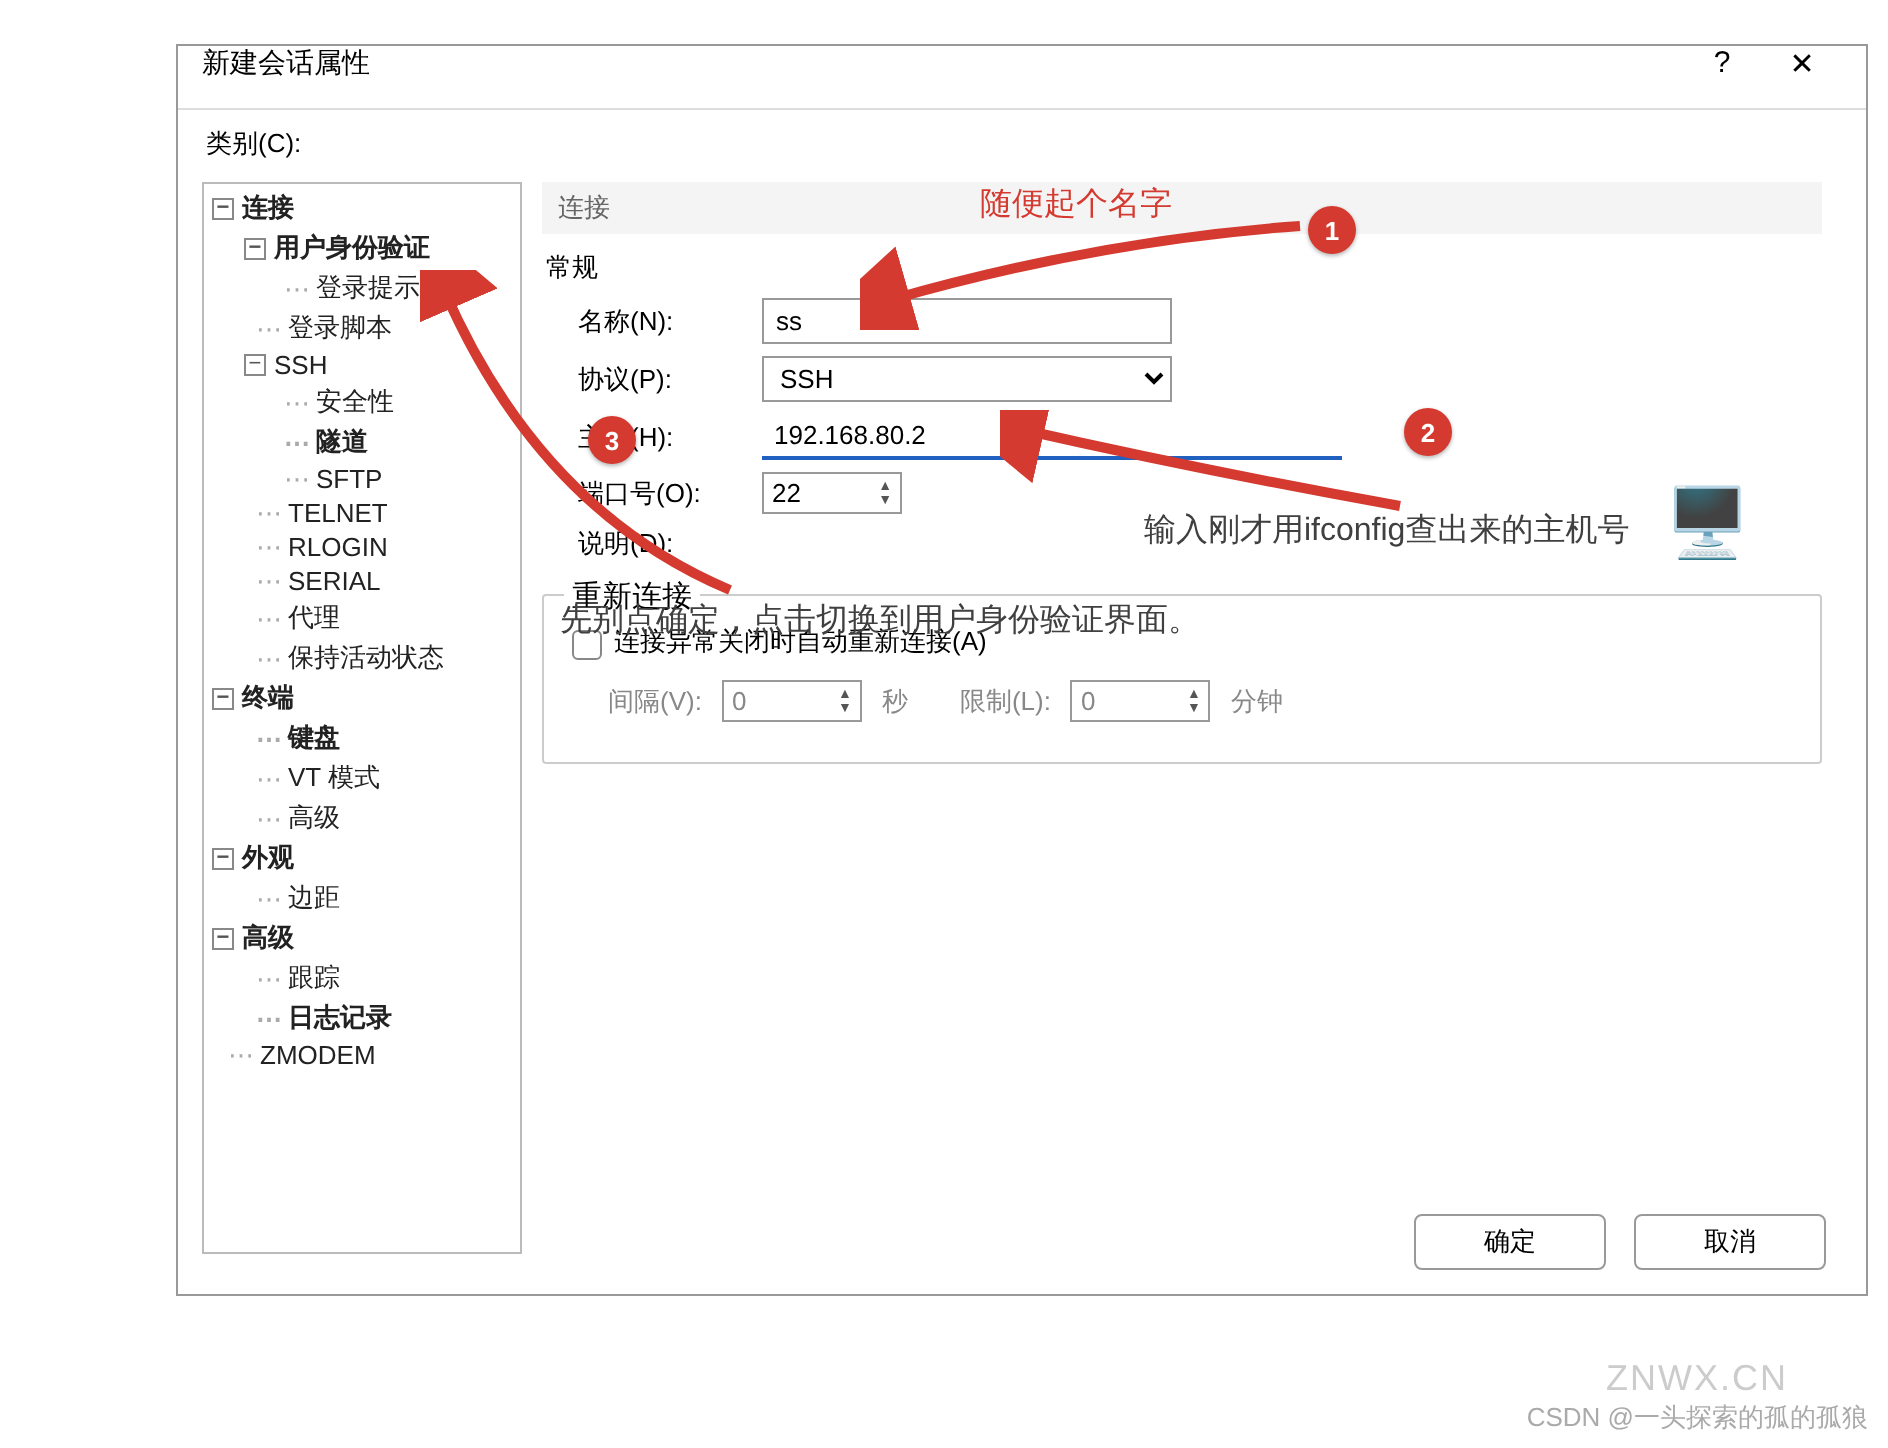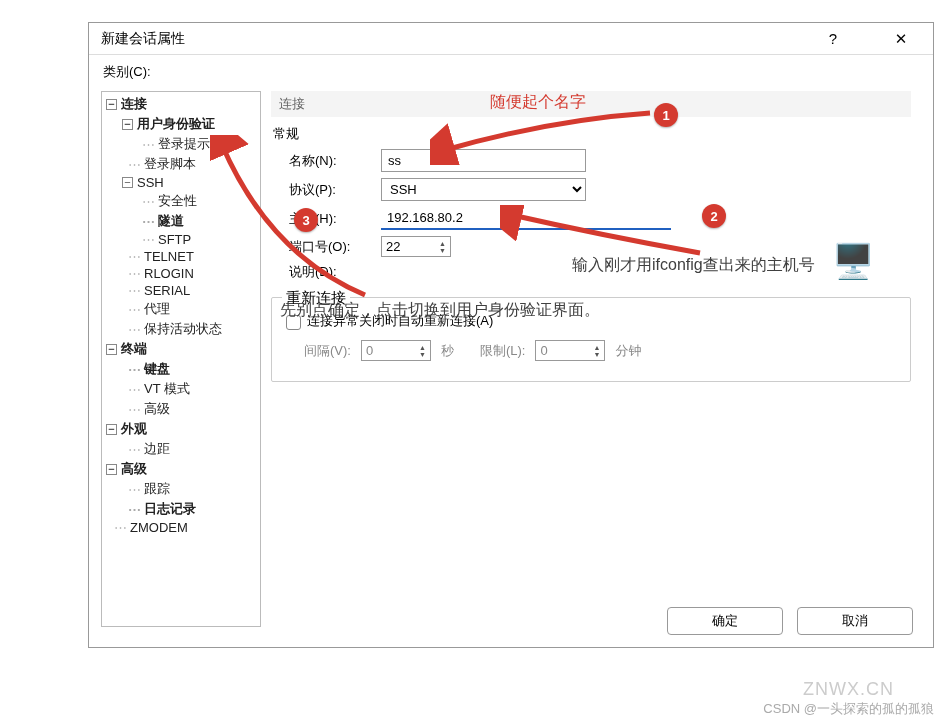--- a/index.html
+++ b/index.html
@@ -1,18 +1,18 @@
 <!DOCTYPE html>
 <html><head>
 <meta charset="utf-8">
 <style>
 * { box-sizing: border-box; margin: 0; padding: 0; }
 body { font-family: "Microsoft YaHei", sans-serif; font-size: 13px; background: #fff; width: 944px; height: 724px; position: relative; }
 .dialog { position: absolute; left: 88px; top: 22px; width: 846px; height: 626px; border: 1px solid #999; background: #fff; }
-.titlebar { height: 32px; display: flex; align-items: center; padding: 0 12px; border-bottom: 1px solid #ddd; gap: 28px; }
+.titlebar { height: 32px; display: flex; align-items: flex-start; padding: 0 12px; border-bottom: 1px solid #ddd; }
 .title { flex: 1; font-size: 14px; }
 .tbtn { width: 40px; text-align: center; font-size: 15px; cursor: pointer; }
 .content { display: flex; height: calc(100% - 80px); padding: 8px 12px 0 12px; }
 .cat-label { padding: 8px 14px 2px 14px; font-size: 13px; }
 .tree { width: 160px; border: 1px solid #bbb; background: #fff; overflow: auto; padding: 2px 0; }
 .node { white-space: nowrap; padding: 1px 4px; font-size: 13px; color: #222; cursor: default; display: flex; align-items: center; }
 .node .tog { display: inline-block; width: 11px; height: 11px; border: 1px solid #888; text-align: center; line-height: 9px; font-size: 11px; margin-right: 4px; color: #555; }
 .node .dash { color: #aaa; margin-right: 3px; }
 .node.bold { font-weight: 700; }
 .pane { flex: 1; padding: 0 10px; position: relative; }
@@ -25,21 +25,21 @@
 .sel { width: 205px; border: 1px solid #999; padding: 2px 4px; font-size: 13px; background: #fff; }
 .host { width: 290px; border: none; border-bottom: 2px solid #2060c0; padding: 3px 6px; font-size: 13px; outline: none; }
 .spin { width: 70px; border: 1px solid #999; padding: 2px 4px; display: inline-flex; align-items: center; }
 .spin input { border: none; width: 40px; font-size: 13px; outline: none; }
 .spin .arrows { display: flex; flex-direction: column; font-size: 7px; line-height: 7px; margin-left: auto; color: #555; }
 .fieldset { border: 1px solid #ccc; border-radius: 2px; margin-top: 16px; padding: 12px 14px 14px 14px; position: relative; }
 .fieldset .legend { position: absolute; top: -9px; left: 10px; background: #fff; padding: 0 4px; font-size: 15px; }
 .chk { display: flex; align-items: flex-end; gap: 6px; margin: 2px 0 10px 0; }
 .chk .box { width: 15px; height: 15px; border: 1px solid #888; border-radius: 3px; }
 .footer { position: absolute; bottom: 12px; right: 20px; display: flex; gap: 14px; }
-.btn { width: 116px; height: 28px; border: 1px solid #999; border-radius: 4px; background: #fff; font-size: 13px; cursor: pointer; }
+.btn { width: 96px; height: 28px; border: 1px solid #999; border-radius: 4px; background: #fff; font-size: 13px; cursor: pointer; }
 .badge { position: absolute; width: 24px; height: 24px; border-radius: 50%; background: #d43a2f; color: #fff; font-size: 13px; font-weight: 700; display: flex; align-items: center; justify-content: center; box-shadow: 0 1px 2px rgba(0,0,0,.3); z-index: 5; }
 .anno { position: absolute; font-size: 16px; font-weight: 400; z-index: 4; }
 .anno.red { color: #d43a2f; }
 .anno.teal { color: #404040; }
 svg.arrow { position: absolute; z-index: 3; pointer-events: none; }
 .icon-net { position: absolute; right: 46px; top: 150px; font-size: 34px; }
 .watermark { position: absolute; right: 10px; bottom: 6px; color: #aaa; font-size: 13px; }
 .watermark2 { position: absolute; right: 50px; bottom: 24px; color: #ccc; font-size: 18px; letter-spacing: 1px; }
 </style>
 </head>

